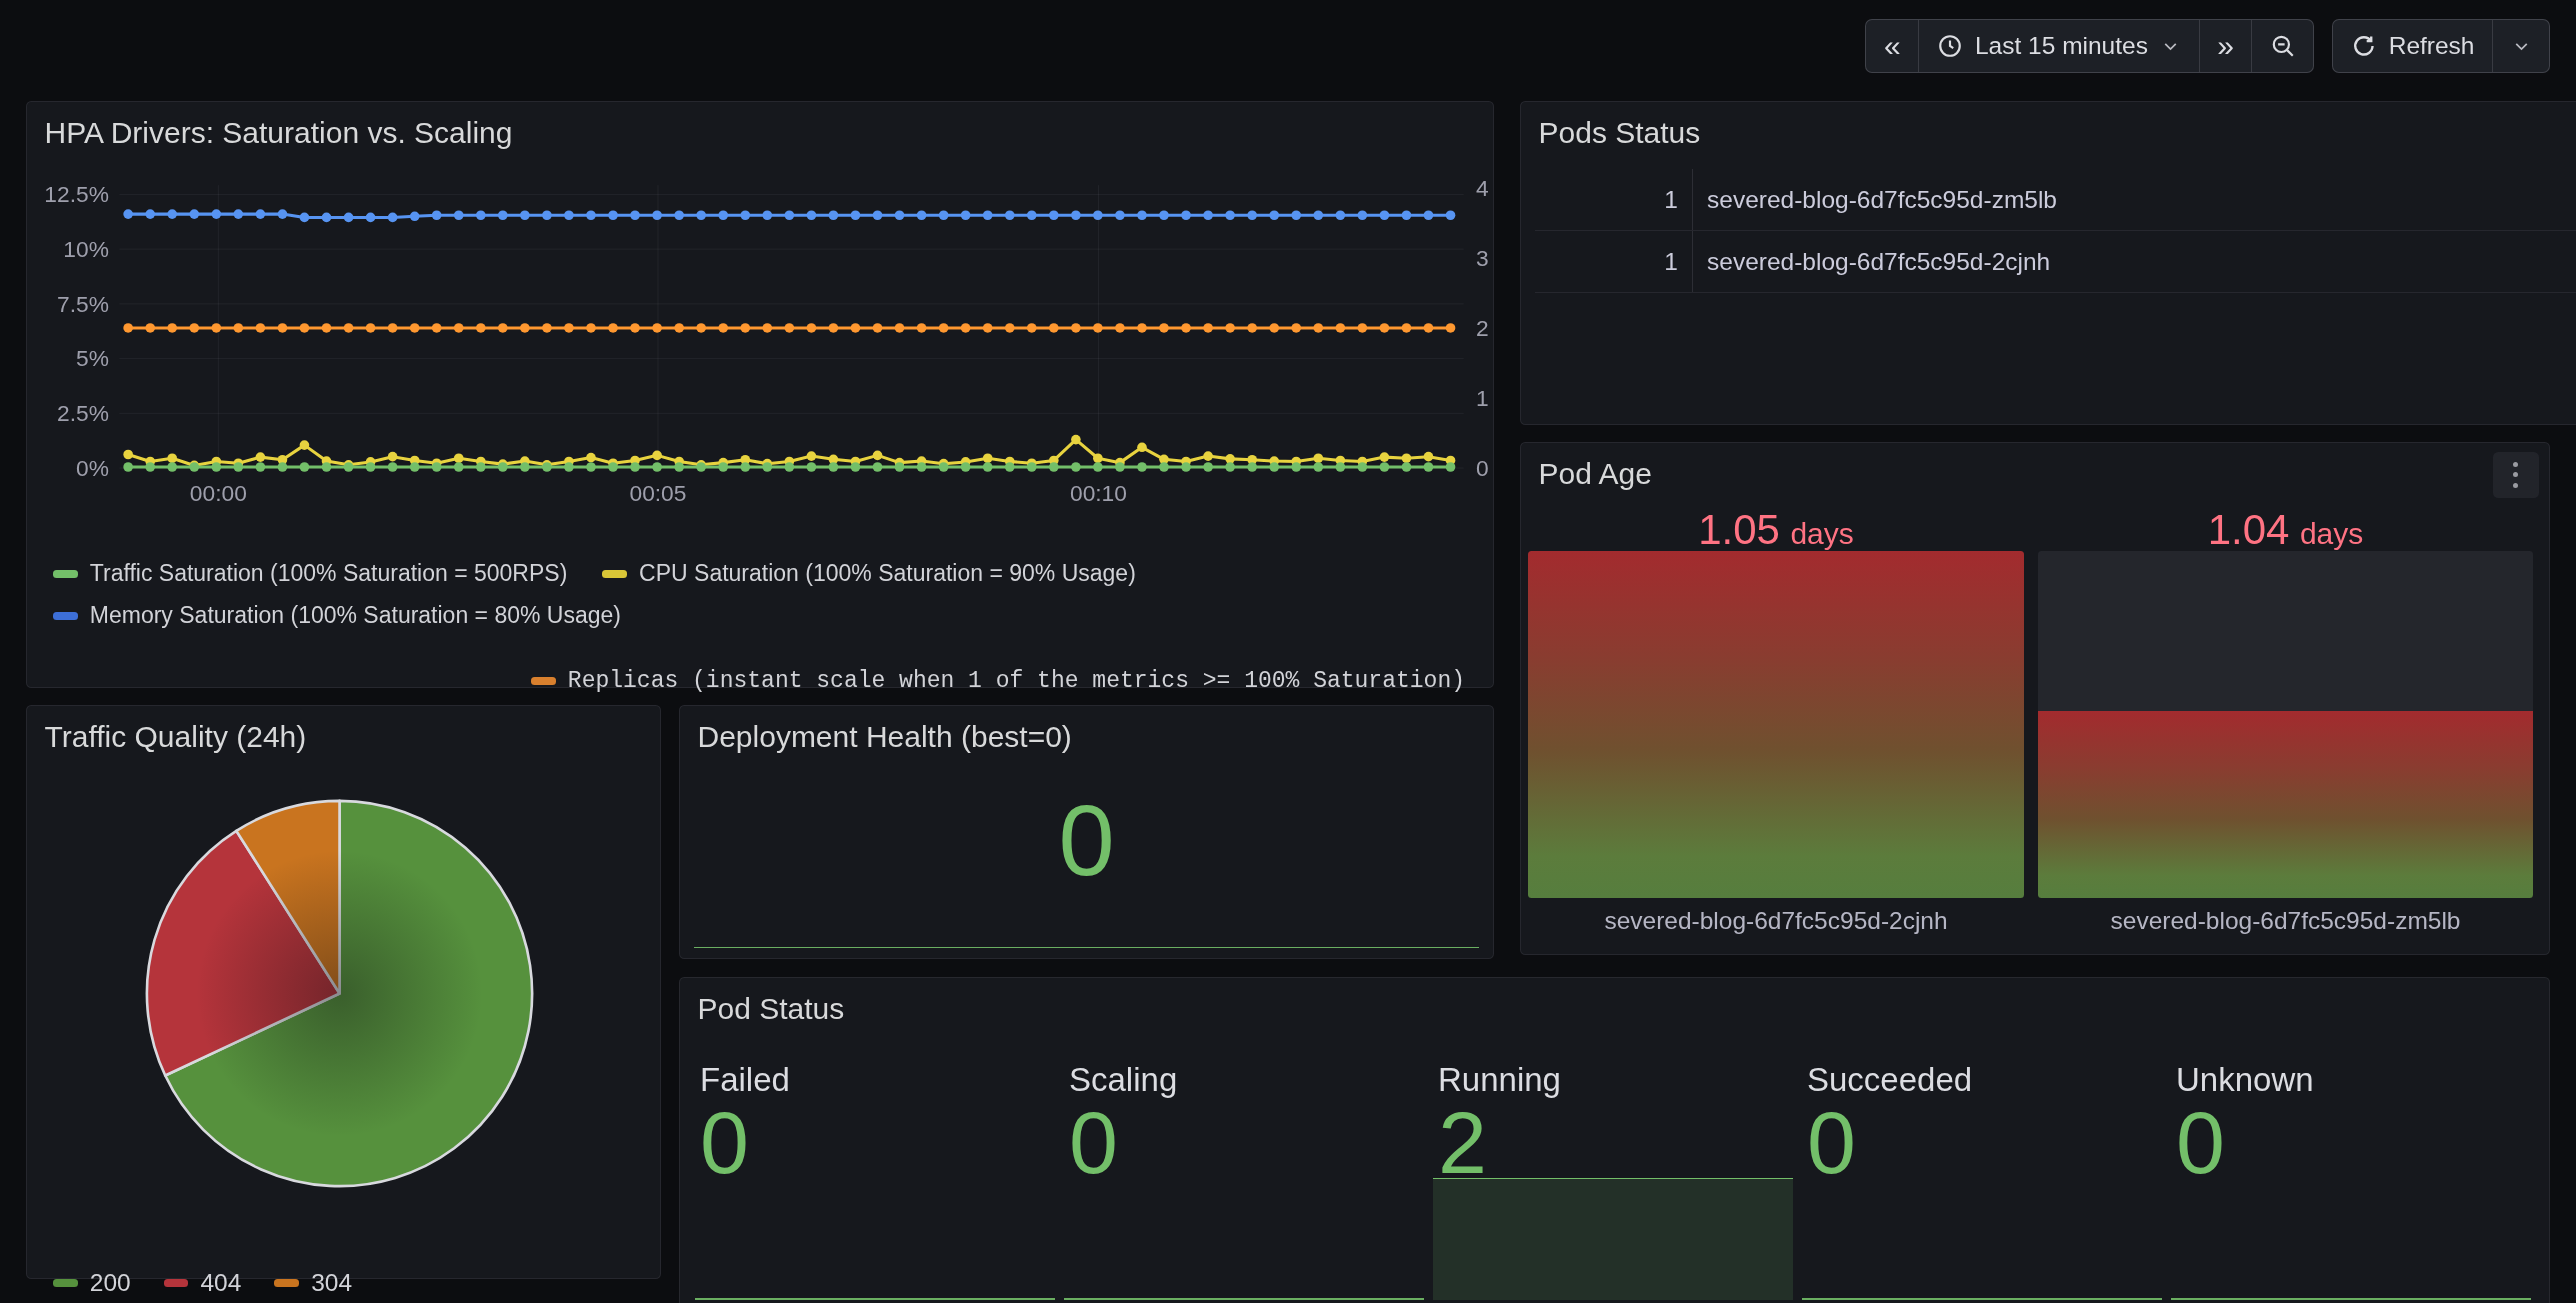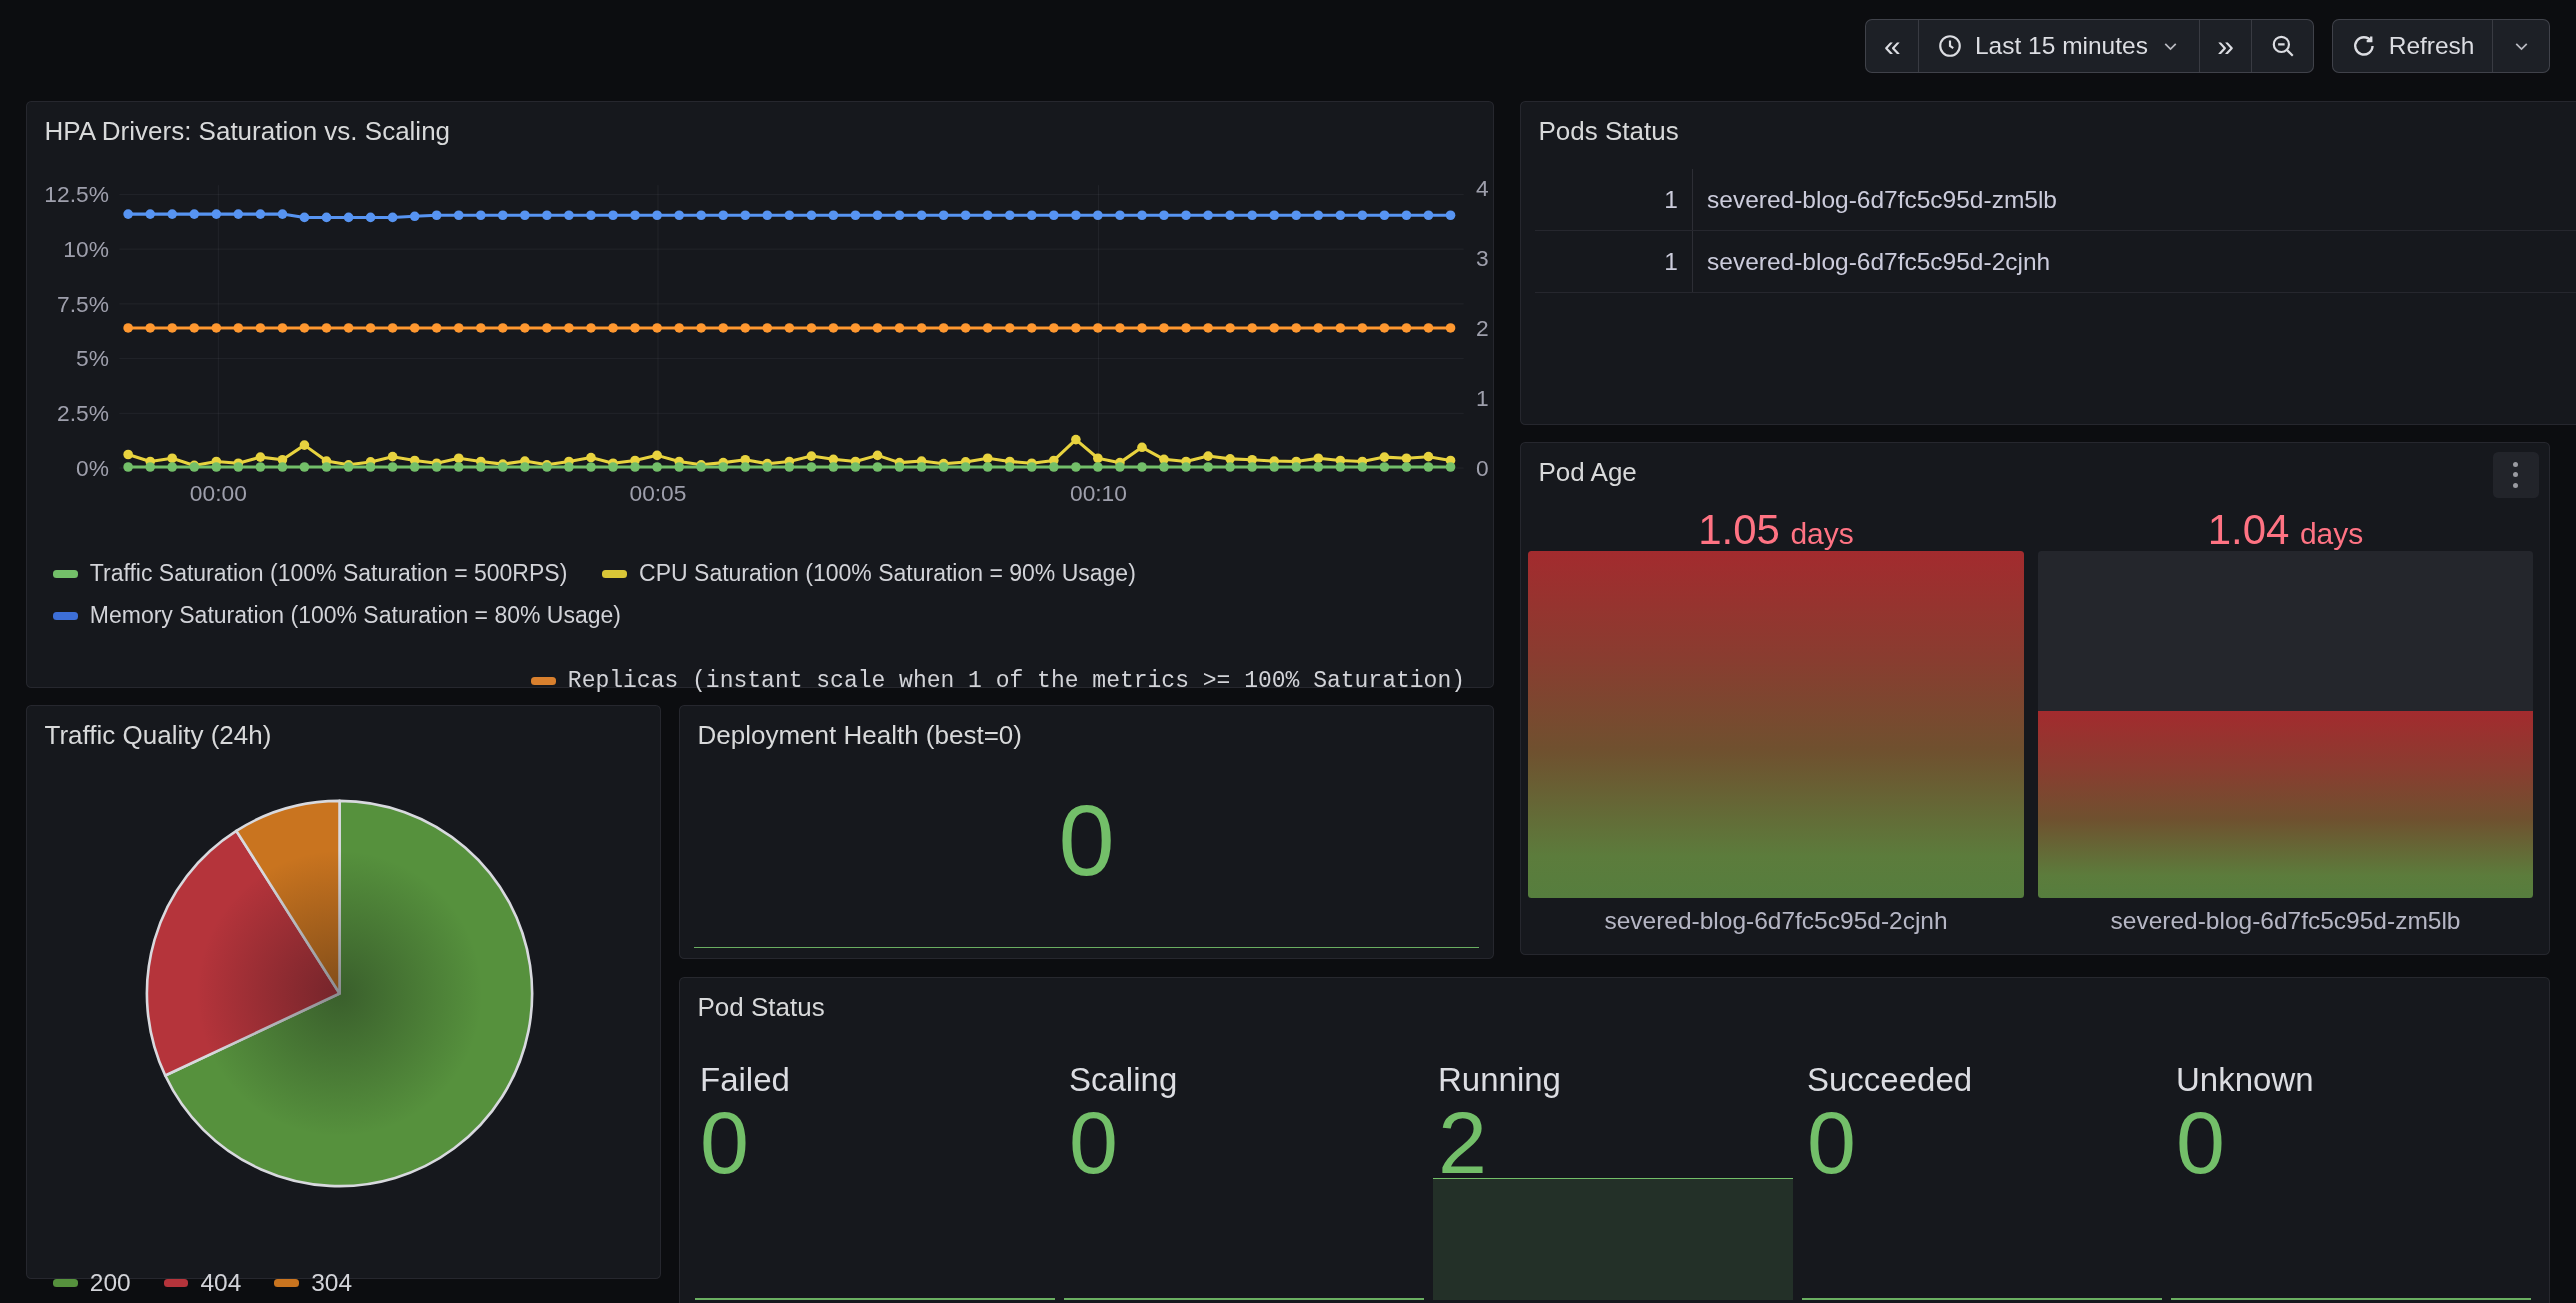--- a/index.html
+++ b/index.html
@@ -12,21 +12,21 @@
     overflow:hidden;
   }
   .panel {
     position:absolute;
     background:#16181d;
     border:0.9px solid rgba(204,204,220,0.09);
     border-radius:5.3px;
   }
   .ptitle {
     position:absolute; left:17.5px; top:14px;
-    font-size:26px; font-weight:500; color:#d8d9da; white-space:nowrap;
+    font-size:30px; font-weight:500; color:#d8d9da; white-space:nowrap;
   }
   
   .toolbar { position:absolute; top:19px; right:26px; display:flex; gap:17.5px; height:54px; }
   .btngroup {
     display:flex; background:#1d2026;
     border:0.9px solid rgba(204,204,220,0.20);
     border-radius:7px; overflow:hidden; height:100%;
   }
   .tbtn {
     display:flex; align-items:center; gap:12.3px; padding:0 17.5px;

